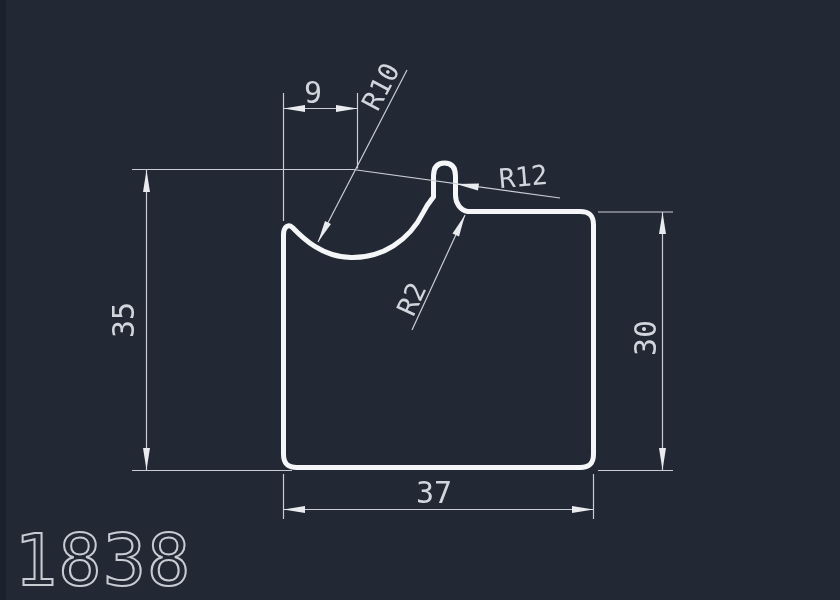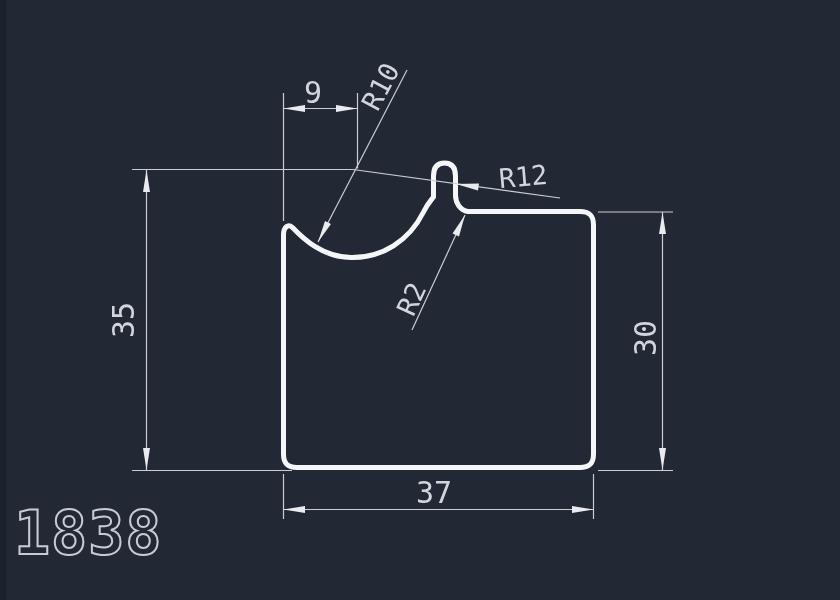--- a/index.html
+++ b/index.html
@@ -50,24 +50,24 @@
   }
   text.rad {
     fill: #d2d6dc;
     font-family: "DejaVu Sans Mono", monospace;
     font-size: 27px;
     text-anchor: middle;
   }
   .part-number {
     position: absolute;
     left: 14px;
-    top: 503px;
+    top: 524px;
     font-family: "DejaVu Sans Mono", monospace;
-    font-size: 60px;
-    font-weight: 700;
+    font-size: 72px;
+    font-weight: 400;
     letter-spacing: 1px;
     color: transparent;
     -webkit-text-stroke: 2px #c7cbd2;
     line-height: 1;
     user-select: none;
   }
   @supports not (-webkit-text-stroke: 1px red) {
     .part-number { color: #c7cbd2; }
   }
 </style>

